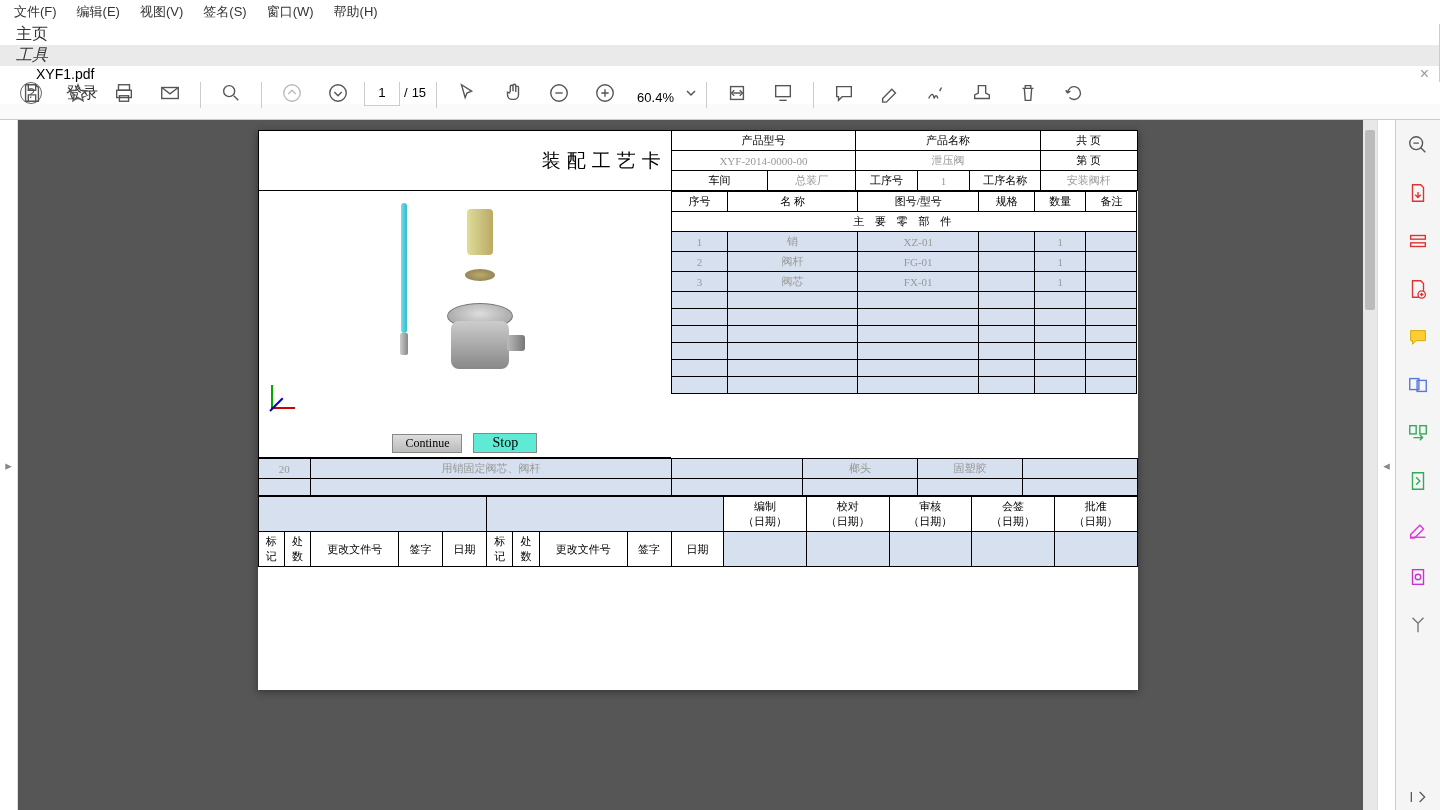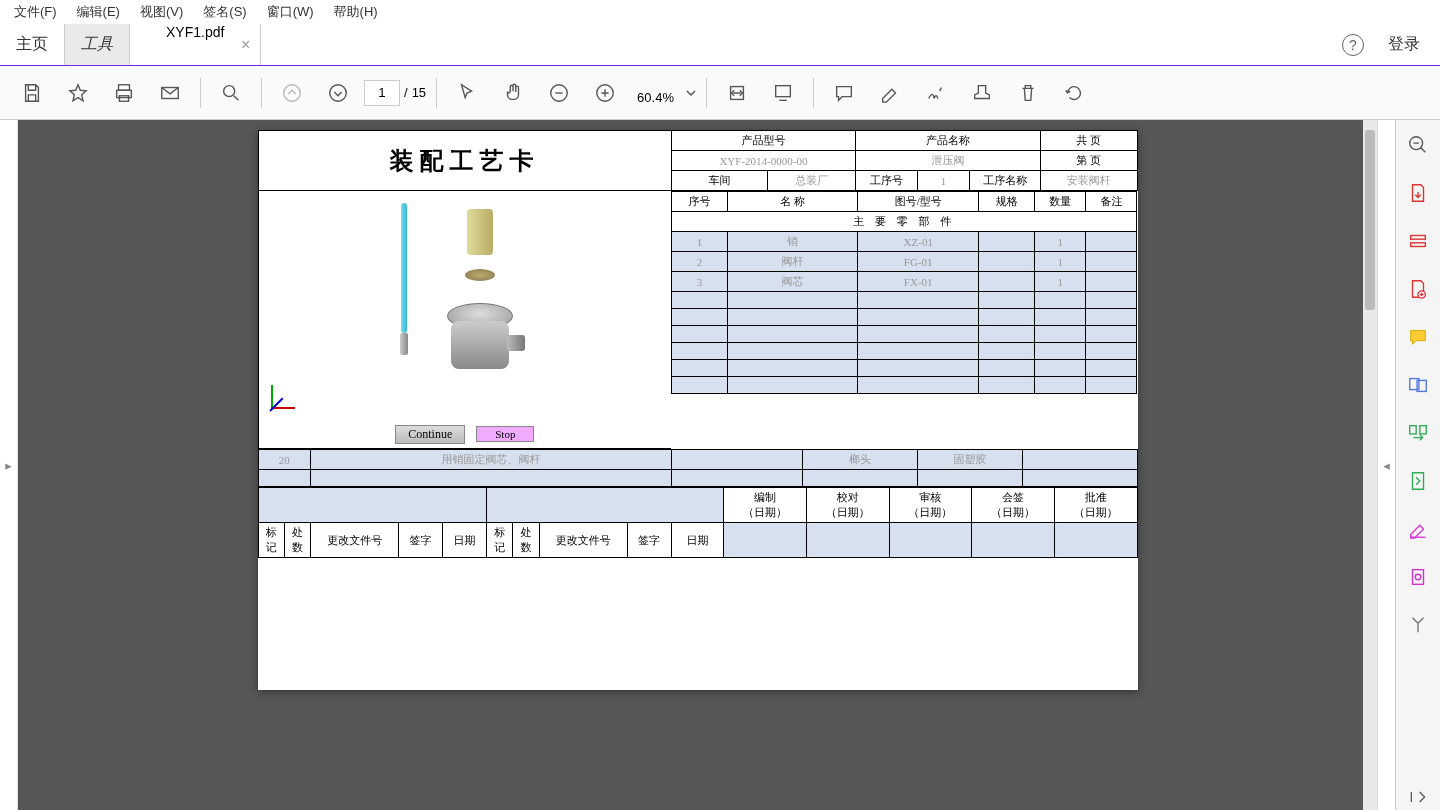--- a/index.html
+++ b/index.html
@@ -3,21 +3,21 @@
 <meta charset="utf-8">
 <style>
 * { margin: 0; padding: 0; box-sizing: border-box; }
 body { font-family: "Microsoft YaHei", Arial, sans-serif; font-size: 13px; background: #fff; overflow: hidden; width: 1440px; height: 810px; }
 
 
 .menubar { height: 24px; display: flex; align-items: center; padding: 0 4px; background: #fff; color: #333; font-size: 13px; }
 .menubar span { padding: 2px 10px; cursor: default; }
 
 
-.tabrow { height: 42px; display: flex; align-items: stretch; border-bottom: 1px solid #6d28d9; background: #eaeaea; }
+.tabrow { height: 42px; display: flex; align-items: stretch; border-bottom: 1px solid #6d28d9; background: #eaeaea; flex-direction: column; }
 .tabrow .hometab, .tabrow .tooltab { display: flex; align-items: center; padding: 0 16px; font-size: 16px; color: #333; cursor: default; }
 .tabrow .hometab { background: #fff; border-right: 1px solid #ccc; }
 .tabrow .tooltab { background: #eaeaea; border-right: 1px solid #ccc; font-style: italic; }
 .tabrow .filetab { display: flex; align-items: flex-start; padding: 0 36px 0 36px; background: #fff; border-right: 1px solid #ccc; position: relative; font-size: 14px; }
 .tabrow .filetab .close { position: absolute; right: 10px; top: 50%; transform: translateY(-50%); color: #999; font-size: 16px; }
 .tabrow .spacer { flex: 1; background: #fff; }
 .tabrow .right { display: flex; align-items: center; gap: 24px; padding: 0 20px; background: #fff; }
 .tabrow .right .help { width: 22px; height: 22px; border: 1.5px solid #666; border-radius: 50%; display: flex; align-items: center; justify-content: center; font-size: 14px; color: #666; }
 .tabrow .right .login { font-size: 16px; color: #333; }
 
@@ -41,25 +41,25 @@
 .scrollbar-v .thumb { position: absolute; left: 2px; right: 2px; top: 10px; height: 180px; background: #bbb; border-radius: 2px; }
 
 
 .rightpanel { position: absolute; right: 0; top: 120px; bottom: 0; width: 45px; background: #f5f5f5; border-left: 1px solid #ccc; display: flex; flex-direction: column; align-items: center; padding-top: 12px; gap: 22px; }
 .rightpanel .ricon { width: 26px; height: 26px; display: flex; align-items: center; justify-content: center; color: #666; cursor: pointer; }
 
 
 .doc { font-size: 11px; font-family: "SimSun", serif; }
 .doc table { border-collapse: collapse; }
 .doc td, .doc th { border: 1px solid #000; padding: 2px 4px; text-align: center; vertical-align: middle; }
-.doc .title { font-size: 24px; font-weight: bold; letter-spacing: 6px; }
+.doc .title { font-size: 19px; font-weight: normal; letter-spacing: 6px; text-align: right; }
 .doc .gray { color: #999; }
 .doc .lblue { background: #d6e0ef; }
 .doc .continue { background: linear-gradient(#ddd,#bbb); border: 1px solid #888; padding: 1px 12px; font-size: 12px; display: inline-block; }
-.doc .stop { border: 1px solid #888; padding: 1px 18px; font-size: 11px; display: inline-block; background: #f0abfc; }
+.doc .stop { border: 1px solid #888; padding: 1px 18px; font-size: 14px; display: inline-block; background: #5eead4; margin-top: 8px; }
 
 
 .illust { position: relative; width: 100%; height: 230px; background: #fff; }
 .illust .axis-y { position: absolute; left: 12px; bottom: 12px; width: 2px; height: 24px; background: #0a0; }
 .illust .axis-x { position: absolute; left: 12px; bottom: 12px; width: 24px; height: 2px; background: #c00; }
 .illust .axis-z { position: absolute; left: 10px; bottom: 10px; width: 2px; height: 18px; background: #00c; transform: rotate(45deg); transform-origin: bottom; }
 .illust .rod { position: absolute; left: 142px; top: 12px; width: 6px; height: 130px; background: linear-gradient(90deg,#7de,#3bc); border-radius: 3px; }
 .illust .rod-tip { position: absolute; left: 141px; top: 142px; width: 8px; height: 22px; background: linear-gradient(90deg,#ccc,#888); border-radius: 2px; }
 .illust .cyl { position: absolute; left: 208px; top: 18px; width: 26px; height: 46px; background: linear-gradient(90deg,#dd9,#ba6); border-radius: 4px; }
 .illust .ring { position: absolute; left: 206px; top: 78px; width: 30px; height: 12px; background: radial-gradient(ellipse,#ba6,#875); border-radius: 50%; }

